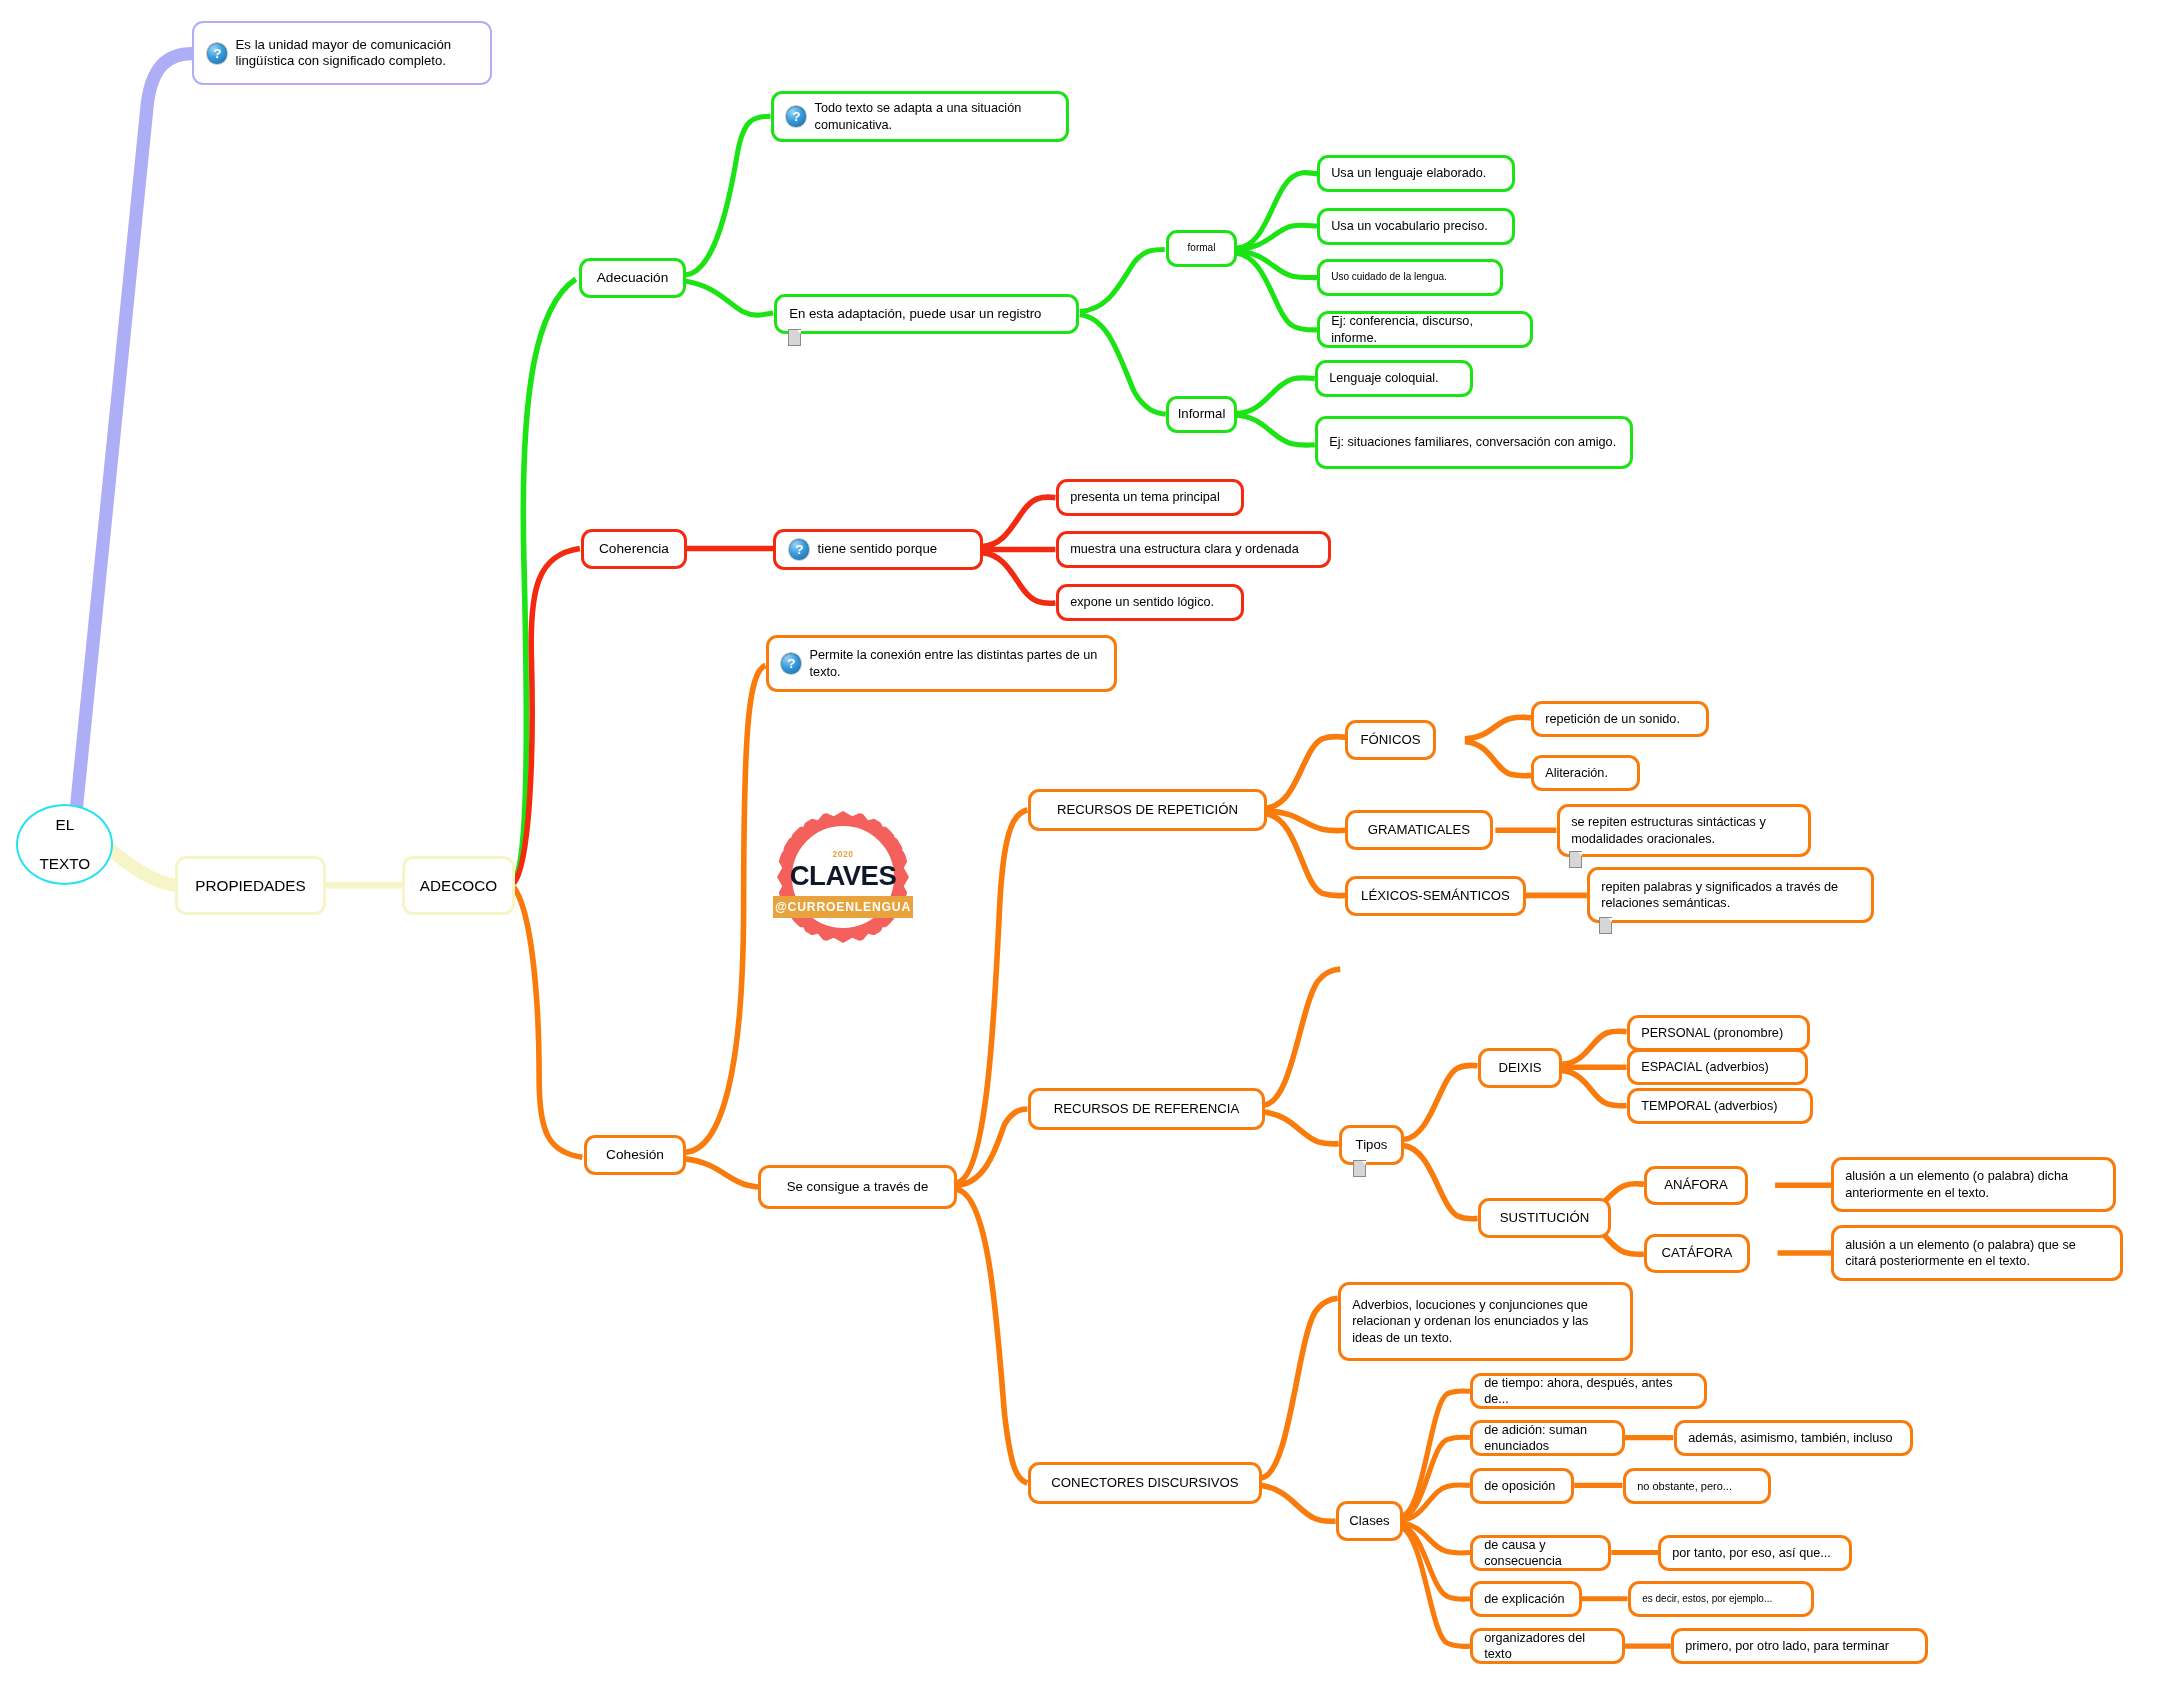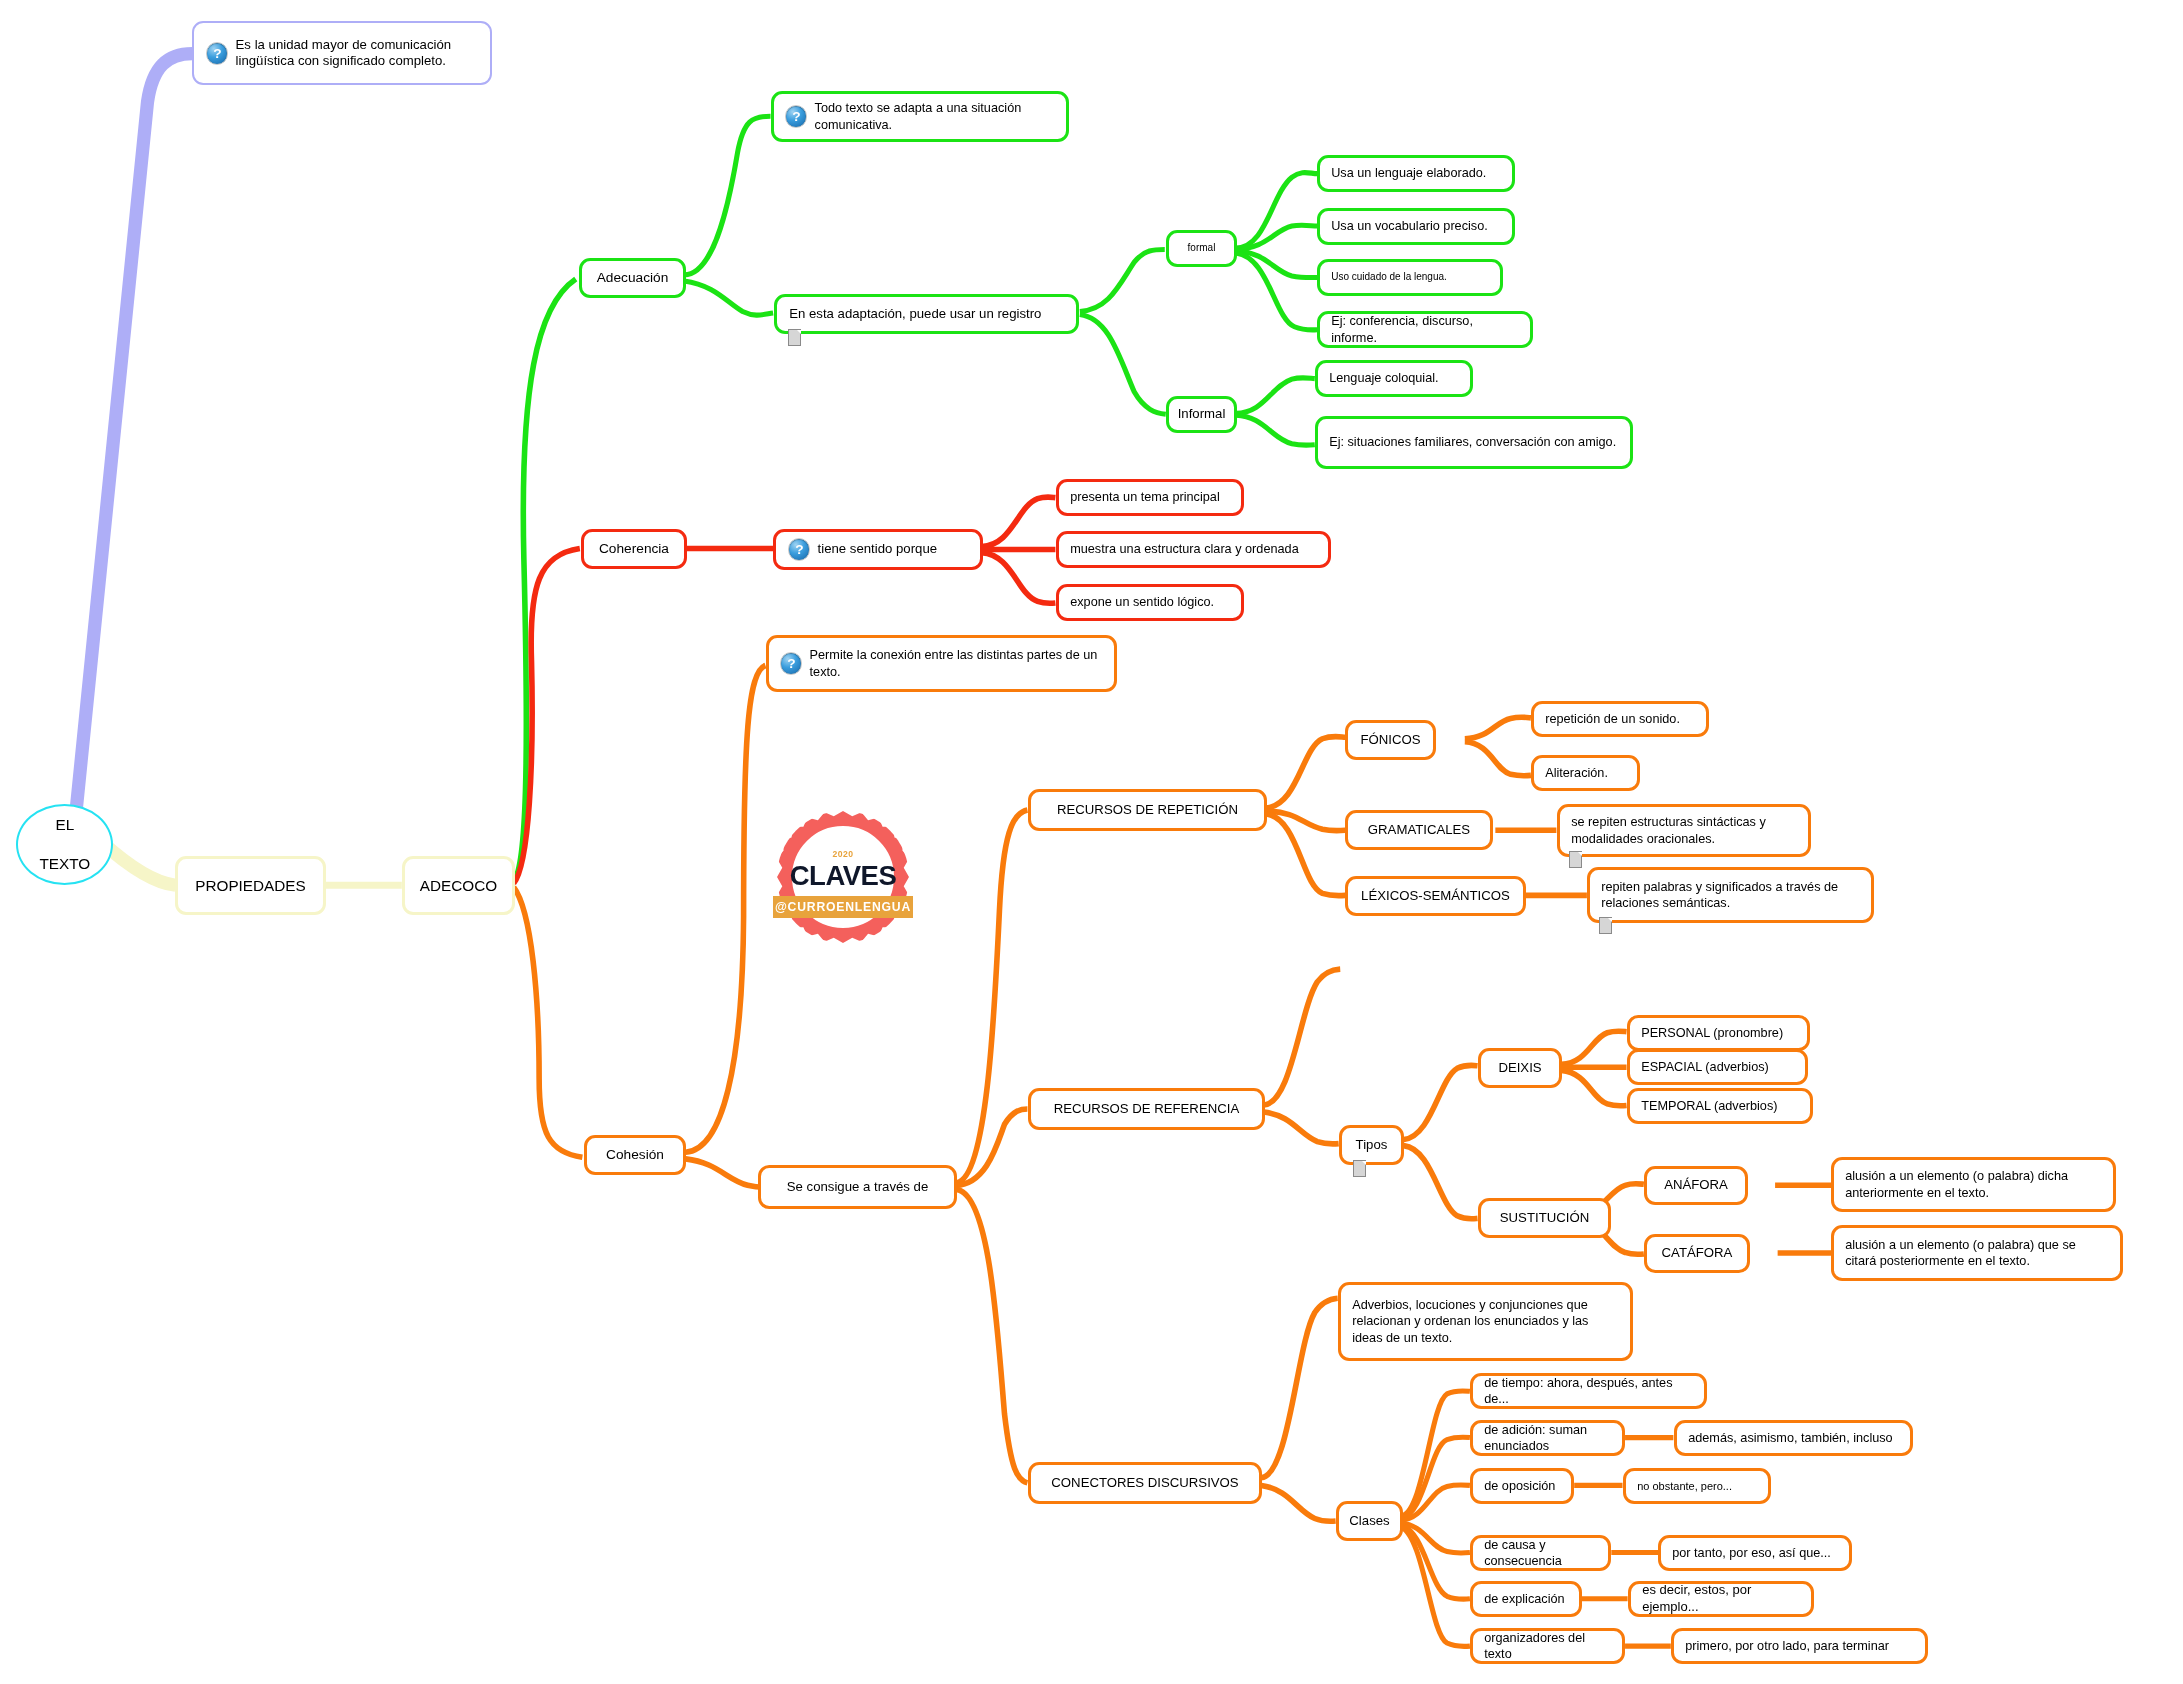--- a/index.html
+++ b/index.html
@@ -330,21 +330,21 @@
   <div class="node c-orange" style="left:1470px;top:1535px;width:141px;height:36px;padding:0 11.2px;font-size:12.7px;">
     <span class="txt">de causa y consecuencia</span>
   </div>
   <div class="node c-orange" style="left:1658px;top:1535px;width:194px;height:36px;padding:0 11.2px;font-size:12.7px;">
     <span class="txt">por tanto, por eso, así que...</span>
   </div>
 
   <div class="node c-orange" style="left:1470px;top:1581px;width:112px;height:36px;padding:0 11.2px;font-size:12.7px;">
     <span class="txt">de explicación</span>
   </div>
-  <div class="node c-orange" style="left:1628px;top:1581px;width:186px;height:36px;padding:0 11.2px;font-size:13px;">
+  <div class="node c-orange" style="left:1628px;top:1581px;width:186px;height:36px;padding:0 11.2px;font-size:10px;">
     <span class="txt">es decir, estos, por ejemplo...</span>
   </div>
 
   <div class="node c-orange" style="left:1470px;top:1628px;width:155px;height:36px;padding:0 11.2px;font-size:12.7px;">
     <span class="txt">organizadores del texto</span>
   </div>
   <div class="node c-orange" style="left:1671px;top:1628px;width:257px;height:36px;padding:0 11.2px;font-size:12.7px;">
     <span class="txt">primero, por otro lado, para terminar</span>
   </div>
 

